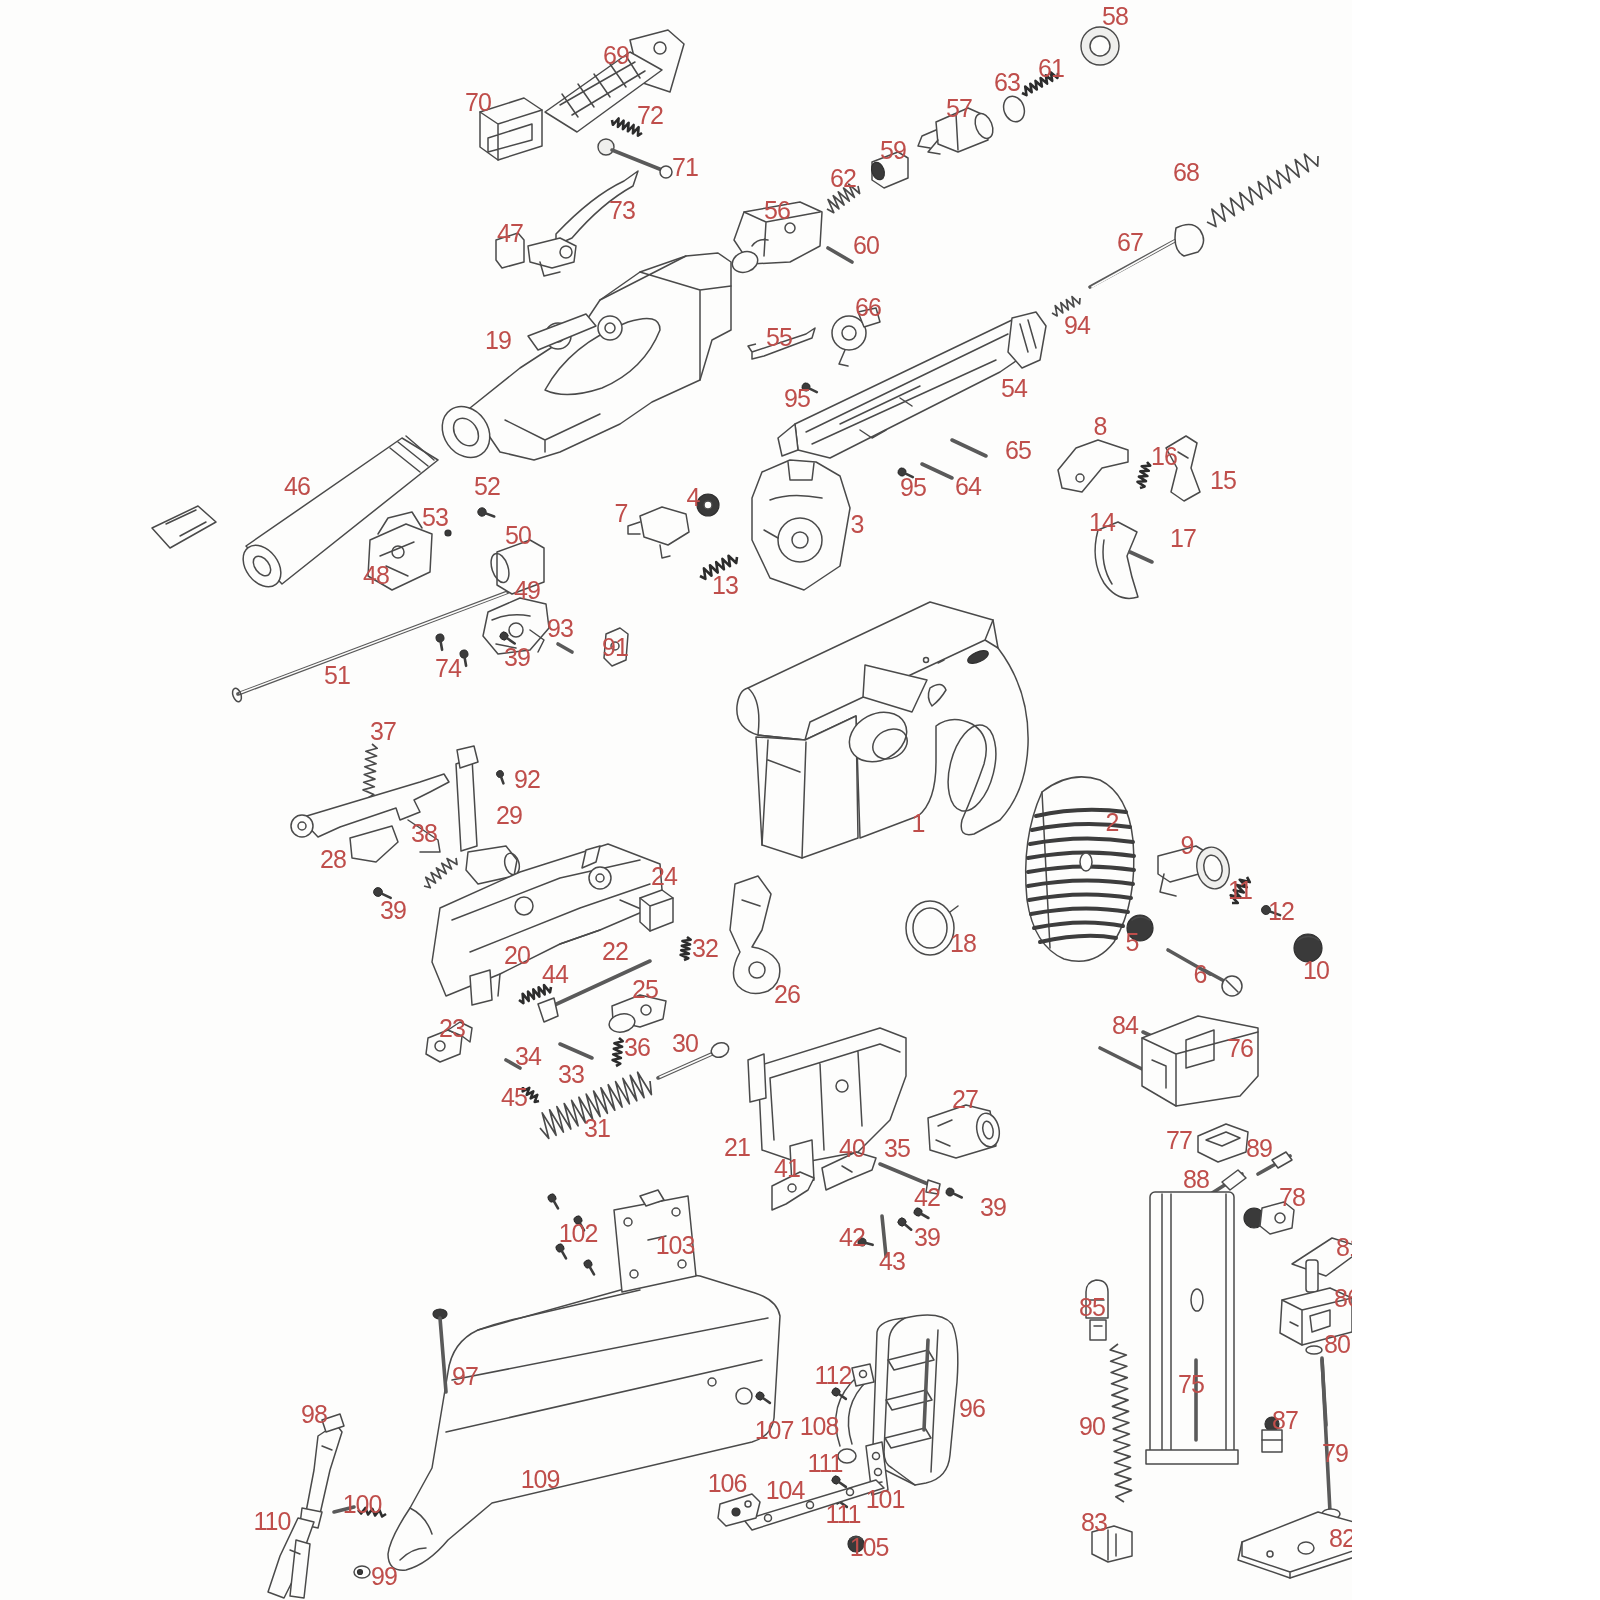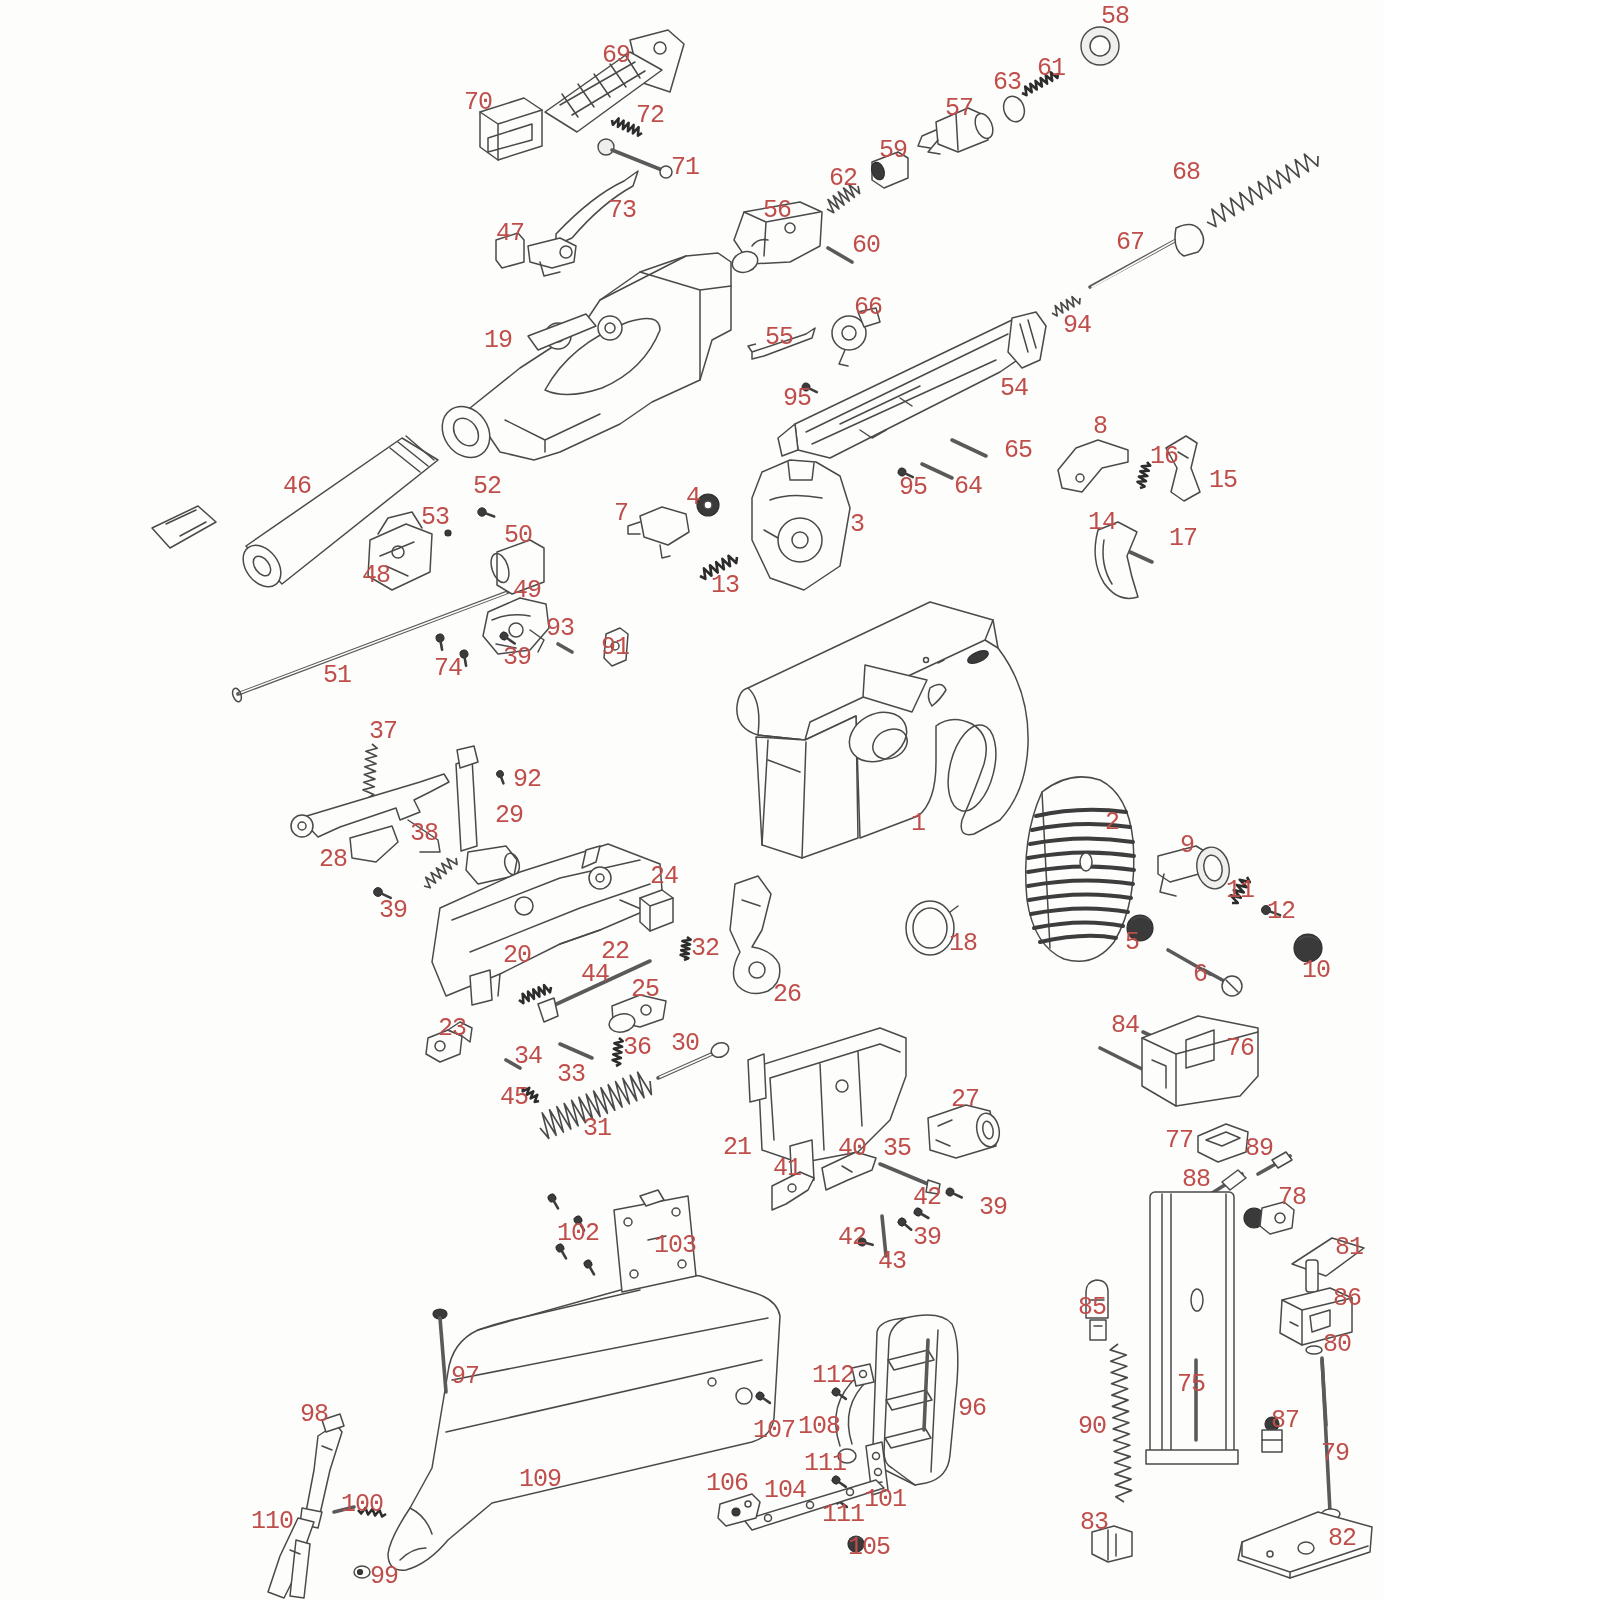--- a/index.html
+++ b/index.html
@@ -1,17 +1,17 @@
 <!DOCTYPE html>
 <html><head>
 <meta charset="utf-8">
 <style>
   html,body{margin:0;padding:0;background:#ffffff;}
   .canvas{position:relative;width:1352px;height:1600px;background:#fdfdfc;overflow:hidden;
-          font-family:Liberation Mono, monospace;padding-left:32px;}
+          font-family:Liberation Sans, sans-serif;}
   svg.art{position:absolute;left:0;top:0;}
   svg.art *{vector-effect:non-scaling-stroke;}
   .ln{stroke:#4a4a4a;stroke-width:1.5;fill:none;stroke-linejoin:round;stroke-linecap:round;}
   .fw{stroke:#4a4a4a;stroke-width:1.5;fill:#fdfdfc;stroke-linejoin:round;}
   .fg{stroke:#4a4a4a;stroke-width:1.4;fill:#efefed;stroke-linejoin:round;}
   .dkf{stroke:#2f2f2f;stroke-width:1.2;fill:#3a3a3a;}
   .spr{stroke:#4a4a4a;stroke-width:1.7;fill:none;stroke-linejoin:round;}
   .spr.dk{stroke:#2c2c2c;stroke-width:2.6;}
   .pin{stroke:#5a5a5a;stroke-width:3.6;stroke-linecap:round;}
   .pin2{stroke:#fdfdfc;stroke-width:1.6;stroke-linecap:round;}
@@ -614,21 +614,21 @@
       <div class="lbl" style="left: 333px; top: 859px;">28</div>
       <div class="lbl" style="left: 664px; top: 876px;">24</div>
       <div class="lbl" style="left: 1240px; top: 890px;">11</div>
       <div class="lbl" style="left: 393px; top: 910px;">39</div>
       <div class="lbl" style="left: 1281px; top: 911px;">12</div>
       <div class="lbl" style="left: 963px; top: 943px;">18</div>
       <div class="lbl" style="left: 1132px; top: 942px;">5</div>
       <div class="lbl" style="left: 615px; top: 951px;">22</div>
       <div class="lbl" style="left: 705px; top: 948px; text-align: right;">32</div>
       <div class="lbl" style="left: 517px; top: 955px;">20</div>
-      <div class="lbl" style="left: 555px; top: 974px; margin-left: 40px;">44</div>
+      <div class="lbl" style="left: 555px; top: 974px;">44</div>
       <div class="lbl" style="left: 1200px; top: 974px;">6</div>
       <div class="lbl" style="left: 1316px; top: 970px;">10</div>
       <div class="lbl" style="left: 645px; top: 989px;">25</div>
       <div class="lbl" style="left: 787px; top: 994px;">26</div>
       <div class="lbl" style="left: 1125px; top: 1025px;">84</div>
       <div class="lbl" style="left: 452px; top: 1028px;">23</div>
       <div class="lbl" style="left: 685px; top: 1043px;">30</div>
       <div class="lbl" style="left: 637px; top: 1047px;">36</div>
       <div class="lbl" style="left: 1240px; top: 1048px;">76</div>
       <div class="lbl" style="left: 528px; top: 1056px;">34</div>

